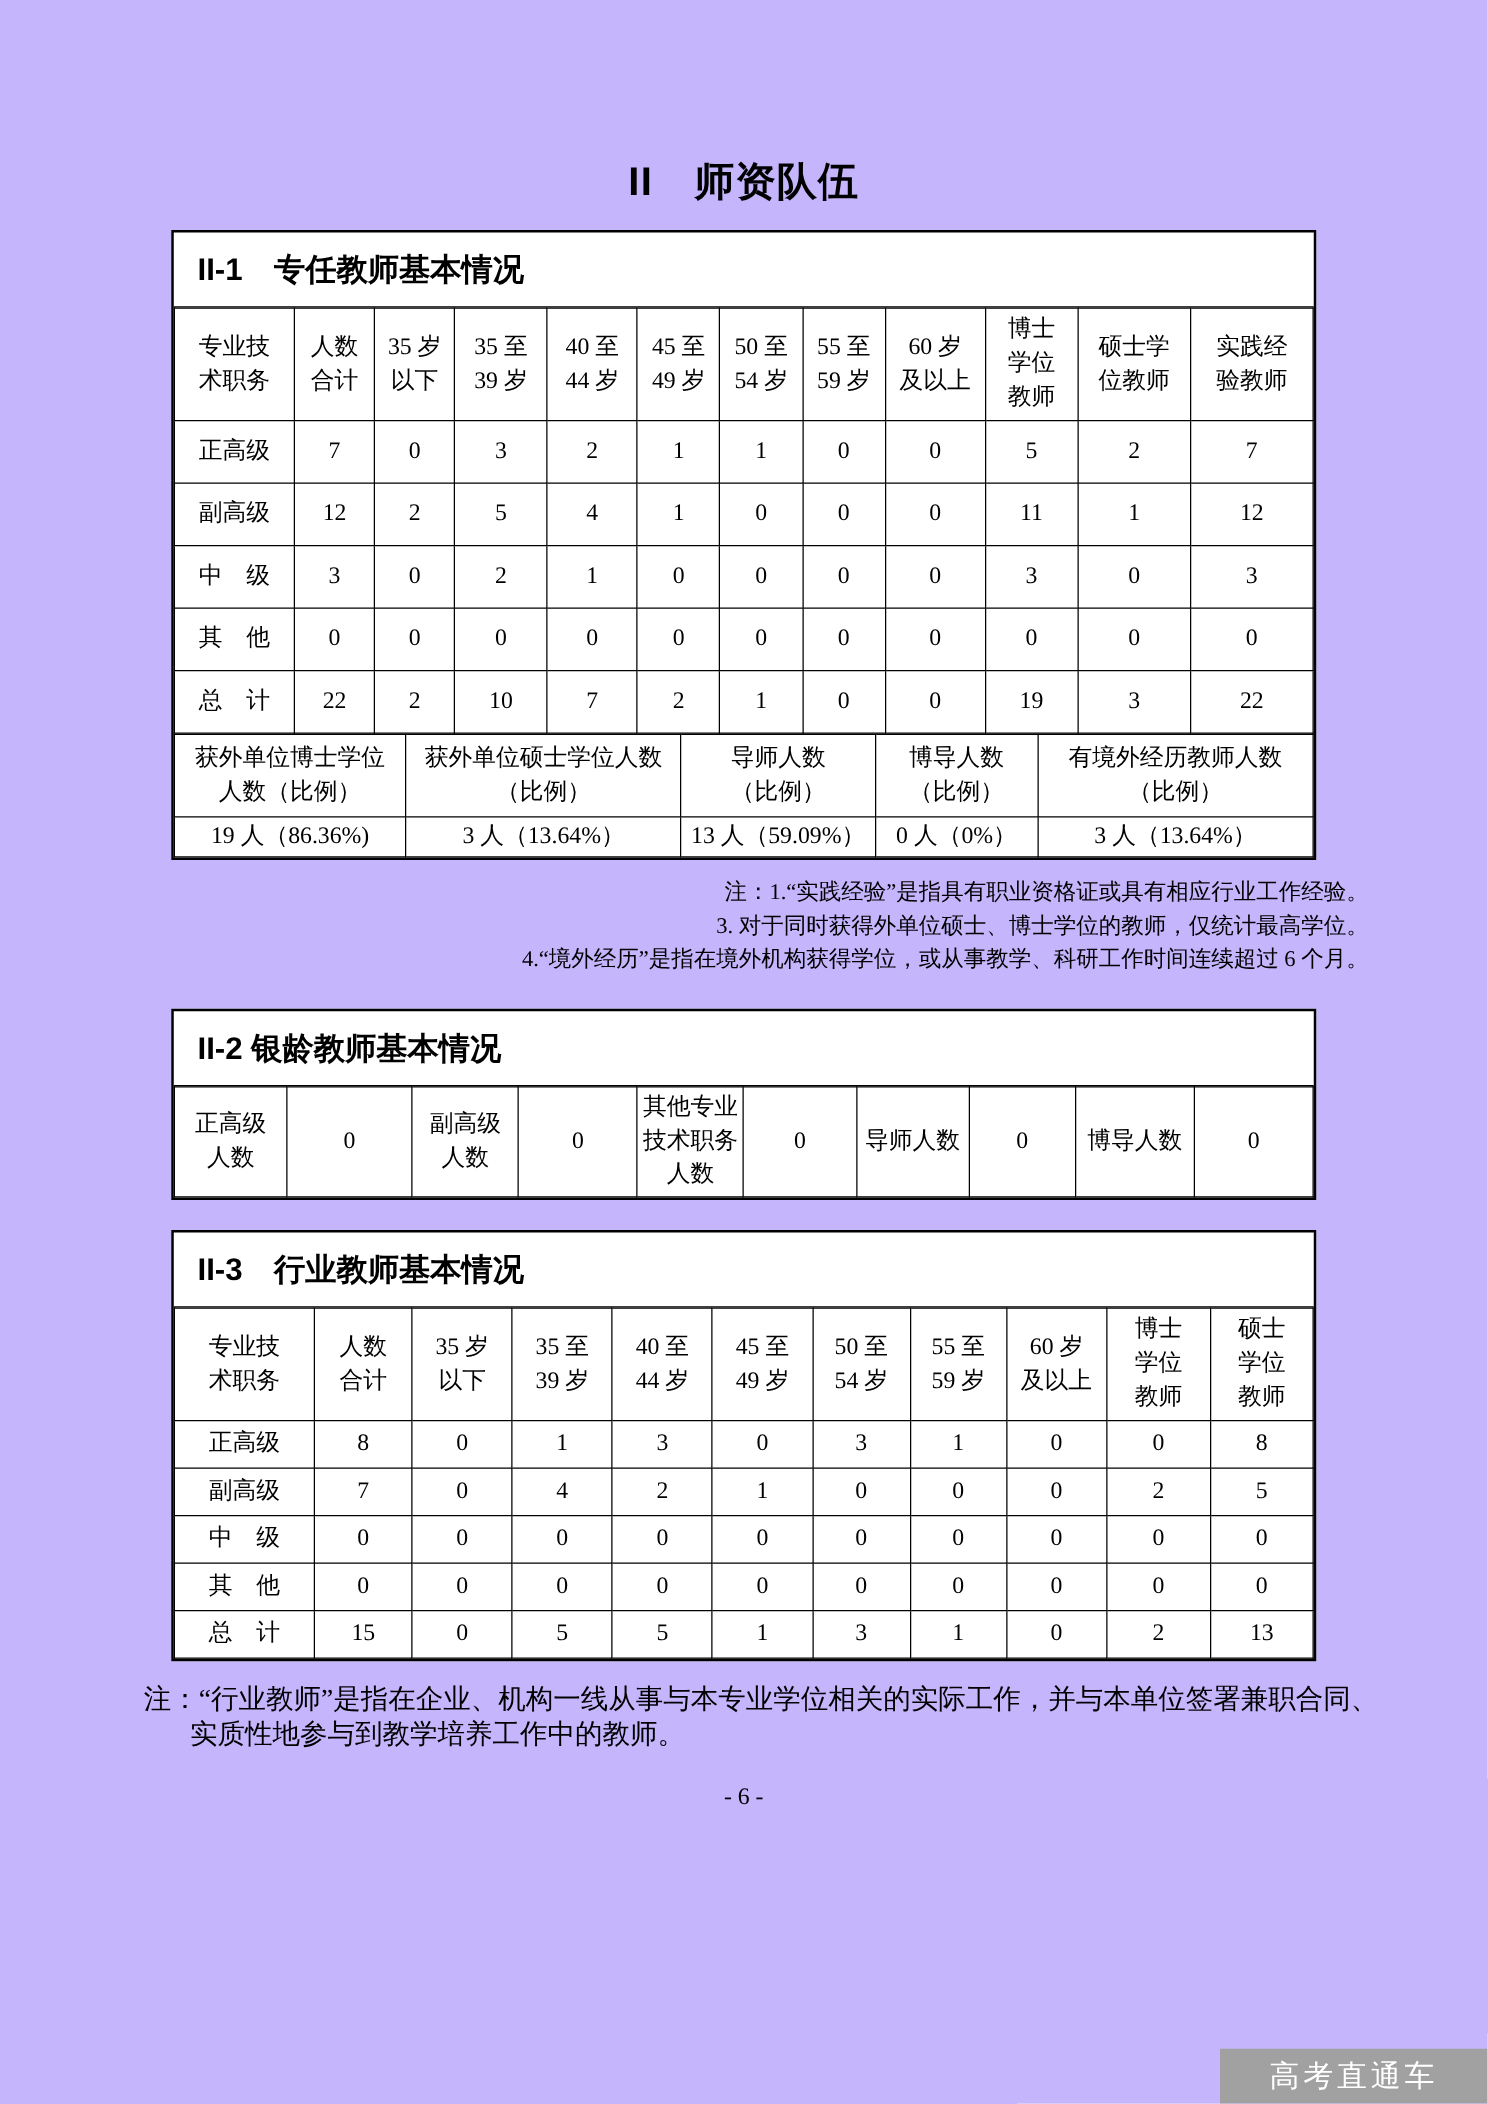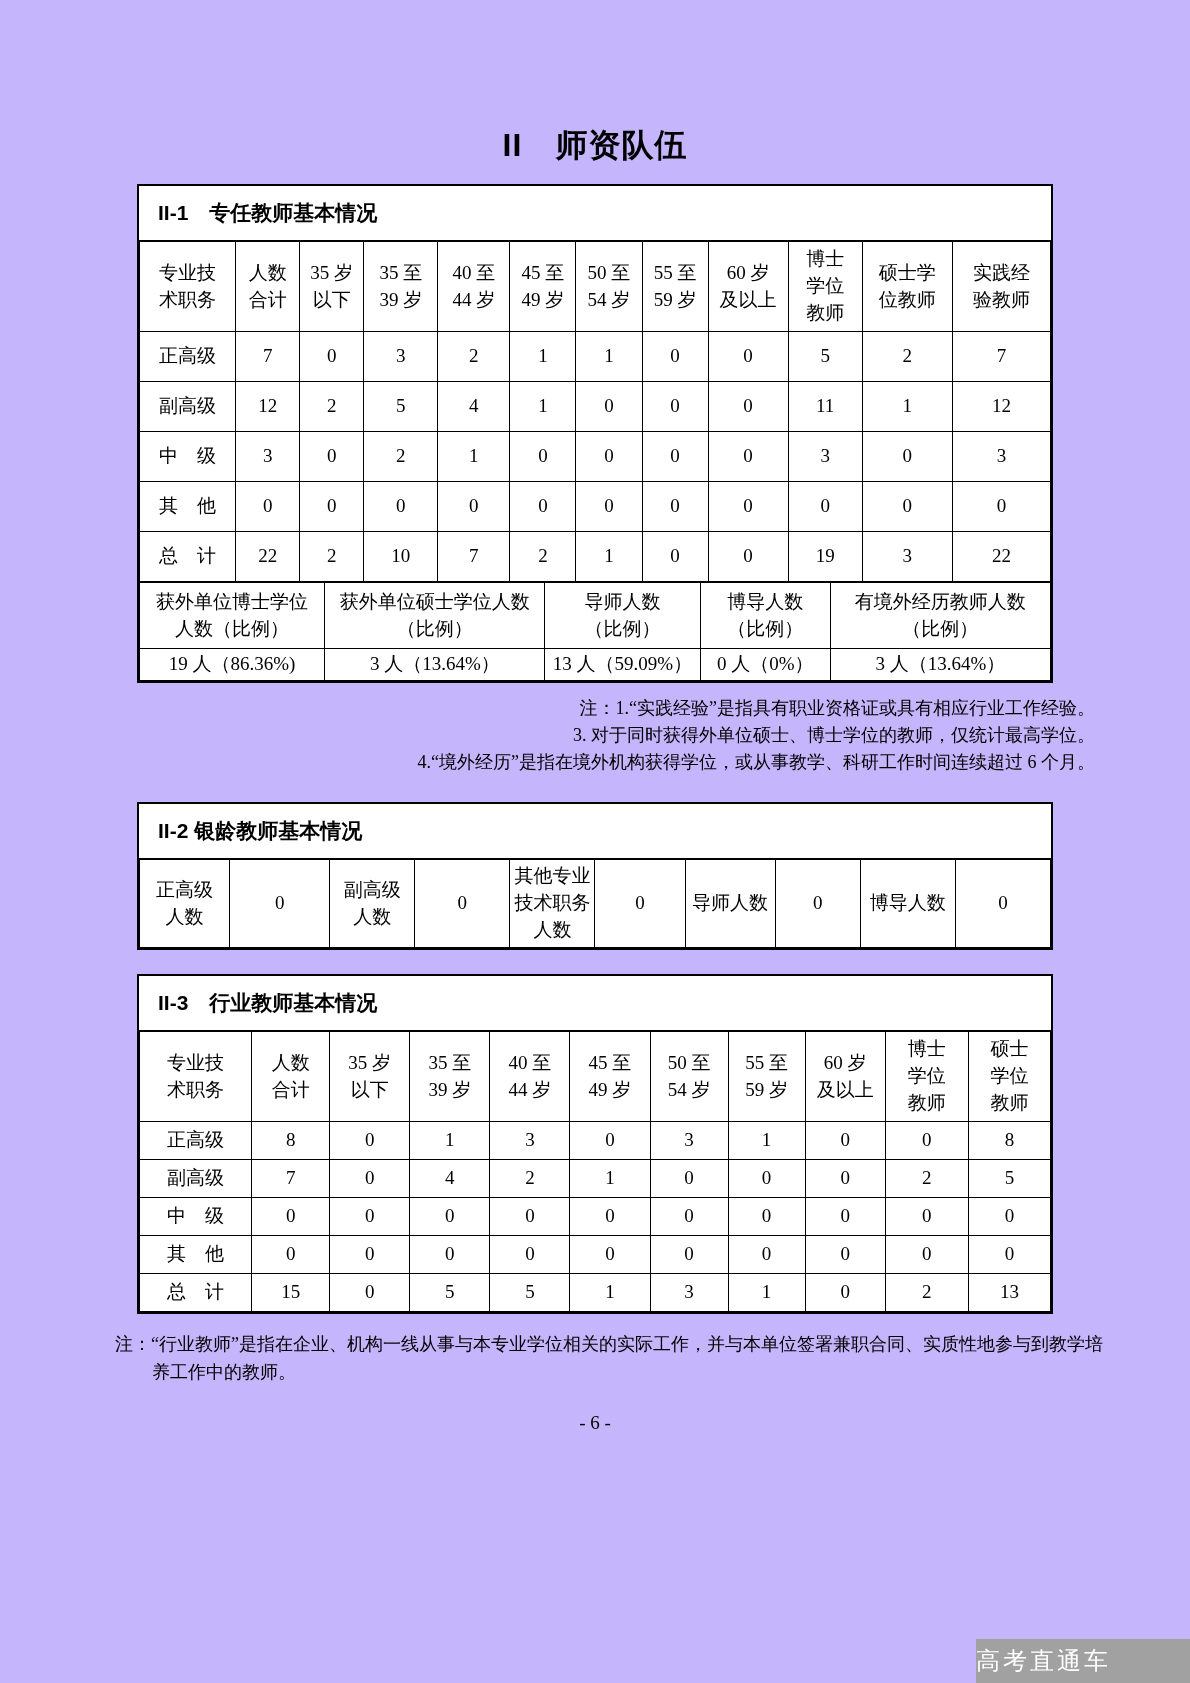--- a/index.html
+++ b/index.html
@@ -6,46 +6,46 @@
   body{width:1190px;height:1683px;background:#fff;color:#000;
        font-family:"Liberation Serif","DejaVu Serif",serif;}
   .page{position:relative;width:1190px;height:1683px;overflow:hidden;background:#c4b5fd;}
 
   .doc-title{padding-top:124px;margin:0;text-align:center;font-size:32px;font-weight:700;
              font-family:"Liberation Sans","DejaVu Sans",sans-serif;letter-spacing:1px;}
 
   .block{width:912px;margin:0 auto;border:2px solid #000;background:#fff;}
   .b1{margin-top:16px;} .b2{margin-top:26px;} .b3{margin-top:24px;}
 
-  .caption{border-bottom:1px solid #000;padding:13px 0 13px 19px;font-size:21px;font-weight:700;
+  .caption{border-bottom:1px solid #000;padding:13px 0 13px 19px;font-size:25px;font-weight:700;
            font-family:"Liberation Sans","DejaVu Sans",sans-serif;}
 
   table.grid{width:100%;border-collapse:collapse;table-layout:fixed;}
   .grid th,.grid td{border:1px solid #000;text-align:center;vertical-align:middle;
                     font-size:19px;font-weight:400;line-height:1.42;white-space:pre-line;
                     padding:2px 1px;}
   .t1 thead tr{height:90px;}
   .t1 tbody tr{height:50px;}
   .t1s tr.sum-head{height:66px;margin-left:28px;}
   .t1s tr.sum-val{height:32px;}
   .t2 tbody tr{height:88px;}
   .t3 thead tr{height:90px;}
   .t3 tbody tr{height:38px;}
 
   .notes{margin:12px 0 0 115px;width:980px;font-size:18px;line-height:27px;}
   .note{margin:0;padding-left:55px;text-indent:-19px;text-align:right;}
   .note.first{padding-left:0;text-indent:0;}
 
-  .note3{margin:16px 0 0 115px;width:955px;font-size:18px;line-height:28px;
+  .note3{margin:16px 0 0 115px;width:955px;font-size:22px;line-height:28px;
          padding-left:37px;text-indent:-37px;}
 
   .page-number{margin-top:26px;text-align:center;font-size:19px;}
 
   .watermark{position:absolute;right:0;bottom:0;width:214px;height:44px;background:#a1a1a1;
-             color:#fff;display:flex;align-items:center;justify-content:flex-start;font-size:24px;
+             color:#fff;display:flex;align-items:center;justify-content:center;font-size:24px;
              font-family:"Liberation Sans","DejaVu Sans",sans-serif;letter-spacing:3px;}
 </style>
 </head>
 <body>
 
 <div class="page">
 
   <h1 class="doc-title">II　师资队伍</h1>
 
   <section class="block b1">

